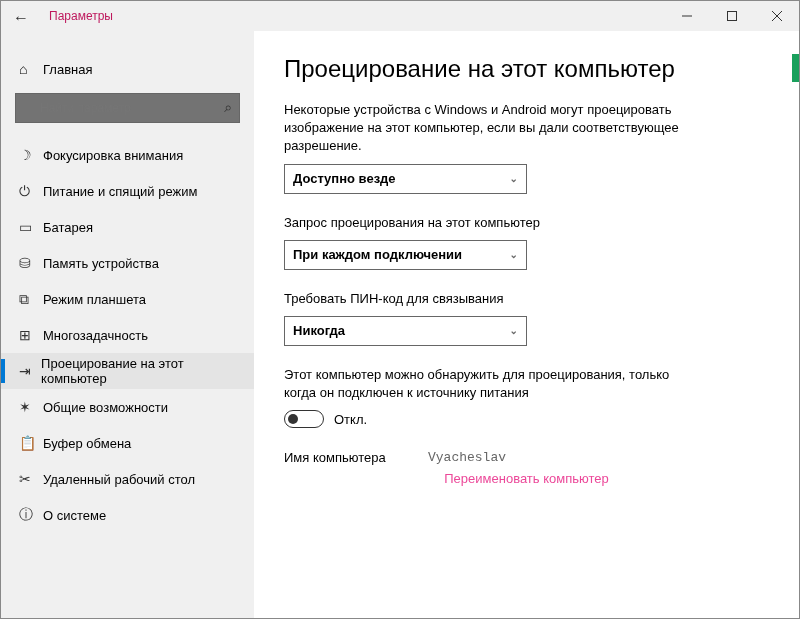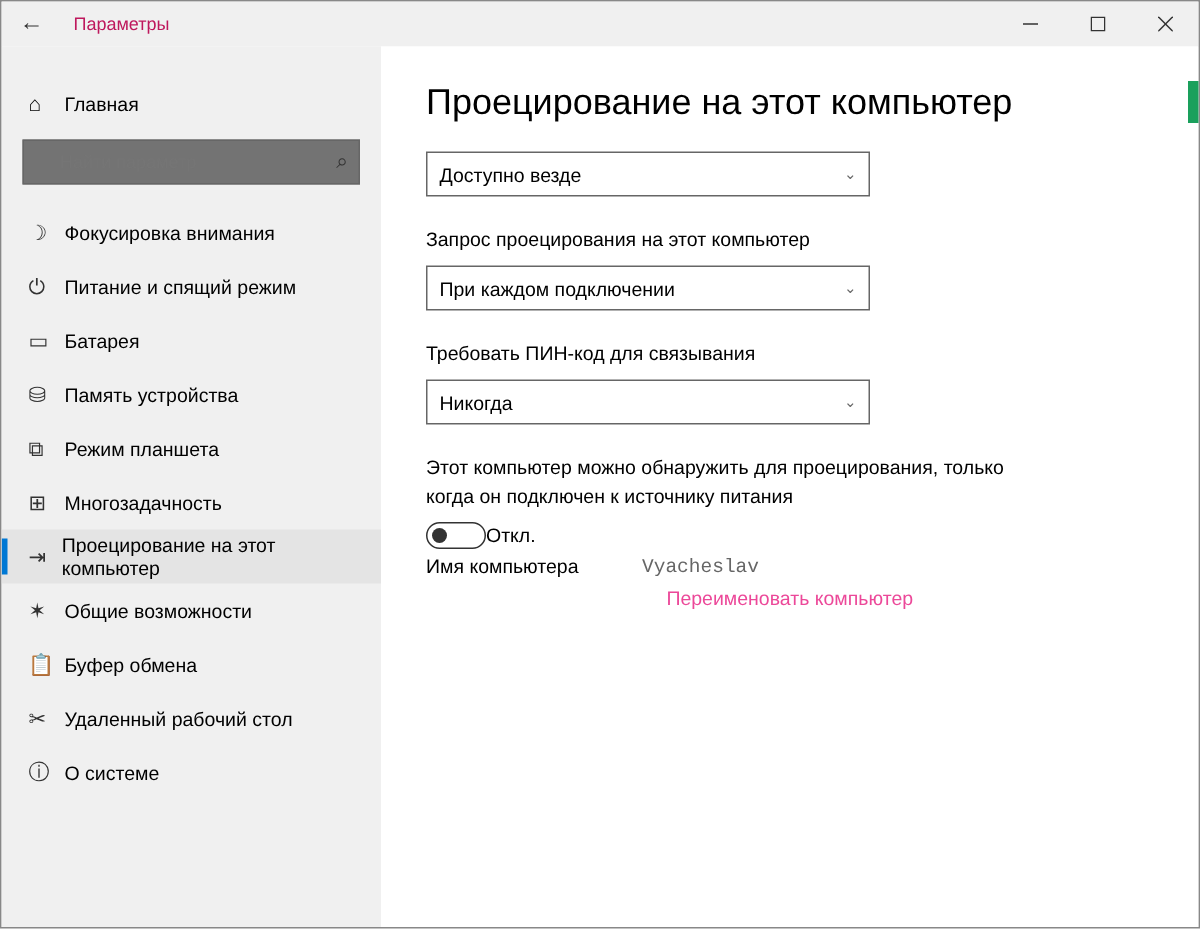--- a/index.html
+++ b/index.html
@@ -19,23 +19,23 @@
 .searchbox .sicon { position: absolute; right: 8px; top: 6px; color: #333; font-size: 14px; }
 .section-label { font-size: 12px; font-weight: 600; padding: 6px 18px 14px; color: #000; }
 .navitem { display: flex; align-items: center; height: 36px; padding: 0 18px; font-size: 13px; color: #000; cursor: pointer; position: relative; }
 .navitem .icon { width: 24px; text-align: left; font-size: 14px; color: #333; }
 .navitem.active::before { content: ""; position: absolute; left: 0; top: 6px; bottom: 6px; width: 4px; background: #0078d4; }
 .navitem.active { background: #e4e4e4; }
 .main { flex: 1; padding: 24px 30px; background: #fff; overflow: auto; }
 .main h1 { font-size: 24px; font-weight: 400; color: #000; margin-bottom: 18px; }
 .desc { font-size: 13px; color: #000; line-height: 1.4; margin-bottom: 18px; max-width: 420px; }
 .label { font-size: 13px; color: #000; margin-bottom: 8px; max-width: 420px; line-height: 1.4; }
-.combo { width: 296px; height: 30px; border: 1px solid #666; display: flex; align-items: center; padding: 12px 8px; font-size: 13px; margin-bottom: 20px; justify-content: space-between; cursor: pointer; }
+.combo { width: 243px; height: 30px; border: 1px solid #666; display: flex; align-items: center; padding: 12px 8px; font-size: 13px; margin-bottom: 20px; justify-content: space-between; cursor: pointer; font-weight: bold; }
 .combo .chev { font-size: 10px; color: #666; }
-.toggle-row { display: flex; align-items: center; margin-bottom: 4px; }
+.toggle-row { display: flex; align-items: center; gap: 10px; margin-bottom: 22px; }
 .toggle { width: 40px; height: 18px; border: 1px solid #333; border-radius: 9px; position: relative; cursor: pointer; }
 .toggle .knob { width: 10px; height: 10px; background: #333; border-radius: 50%; position: absolute; left: 3px; top: 3px; }
 .toggle-label { font-size: 13px; }
 .kv { display: flex; gap: 24px; font-size: 13px; margin-bottom: 6px; }
 .kv .k { color: #000000; width: 120px; }
 .kv .v { color: #666; font-family: Liberation Mono, monospace; }
 .link { color: #ec4899; font-size: 13px; cursor: pointer; text-align: center; }
 .green-tab { position: absolute; right: -1px; top: 53px; width: 8px; height: 28px; background: #1aa05c; }
 </style>
 </head>
@@ -121,20 +121,21 @@
         <div class="navitem">
           <span class="icon">ⓘ</span>
           <span>О системе</span>
         </div>
       </div>
   </div>
 
   <div class="main">
     <h1>Проецирование на этот компьютер</h1>
 
+    <div class="label">Некоторые устройства с Windows и Android могут проецировать изображение на этот компьютер, если вы дали соответствующее разрешение.</div>
     <div class="combo">
       <span>Доступно везде</span>
       <span class="chev">⌄</span>
     </div>
 
     <div class="label">Запрос проецирования на этот компьютер</div>
     <div class="combo">
       <span>При каждом подключении</span>
       <span class="chev">⌄</span>
     </div>

